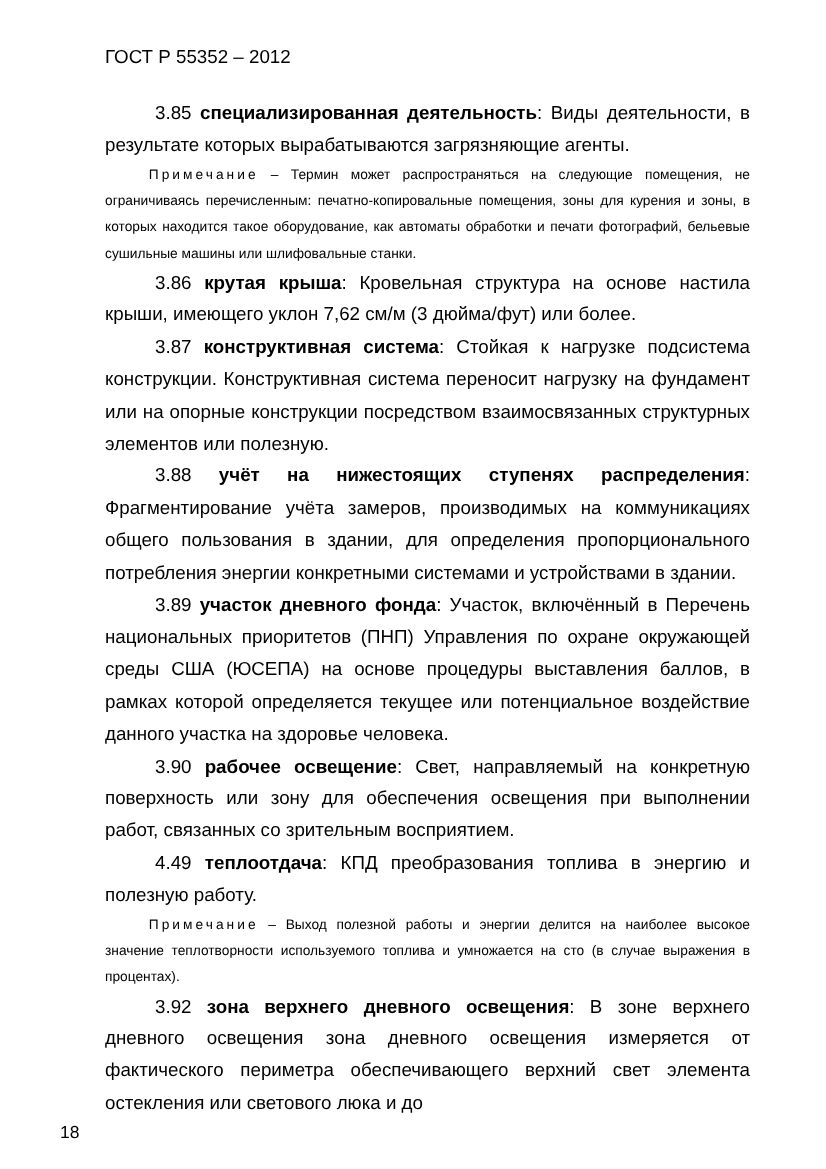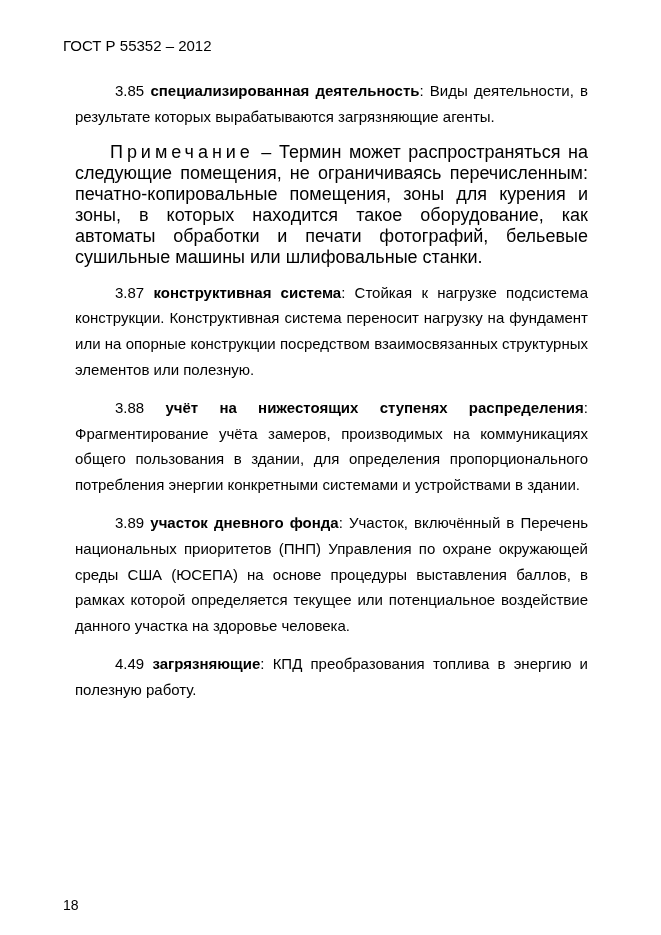--- a/index.html
+++ b/index.html
@@ -8,80 +8,84 @@
     background: #ffffff;
   }
   .page {
     position: relative;
     width: 661px;
     height: 935px;
     background: #ffffff;
     color: #000000;
     font-family: "Liberation Sans", sans-serif;
     box-sizing: border-box;
-    padding: 36px 61px 0 63px;
+    padding: 36px 61px 0 84px;
     overflow: hidden;
   }
   .doc-header {
     font-size: 15px;
     line-height: 20px;
     margin-bottom: 22px;
     text-align: left;
   }
   .content p {
-    margin: 12px;
+    margin: 0;
     text-align: justify;
   }
   p.def {
     font-size: 15px;
     line-height: 25.8px;
     text-indent: 40px;
   }
   p.def .term {
     font-weight: bold;
   }
   p.note {
-    font-size: 18px;
+    font-size: 11px;
     line-height: 21px;
     text-indent: 35px;
   }
   p.note .note-label {
     letter-spacing: 0.22em;
   }
   .page-number {
     position: absolute;
-    left: 63px;
+    left: 48px;
     bottom: 22px;
     font-size: 14px;
     line-height: 16px;
     margin-top: 16px;
   }
 </style>
 </head>
 <body>
 
 <div class="page">
 
   <div class="doc-header">ГОСТ Р 55352 – 2012</div>
 
   <div class="content">
 
     <p class="def"><span>3.85</span> <span class="term">специализированная деятельность</span><span>: Виды деятельности, в результате которых вырабатываются загрязняющие агенты.</span></p>
 
     <p class="note"><span class="note-label">Примечание</span><span> – Термин может распространяться на следующие помещения, не ограничиваясь перечисленным: печатно-копировальные помещения, зоны для курения и зоны, в которых находится такое оборудование, как автоматы обработки и печати фотографий, бельевые сушильные машины или шлифовальные станки.</span></p>
 
+    <p class="def"><span>3.86</span> <span class="term">крутая крыша</span><span>: Кровельная структура на основе настила крыши, имеющего уклон 7,62 см/м (3 дюйма/фут) или более.</span></p>
 
     <p class="def"><span>3.87</span> <span class="term">конструктивная система</span><span>: Стойкая к нагрузке подсистема конструкции. Конструктивная система переносит нагрузку на фундамент или на опорные конструкции посредством взаимосвязанных структурных элементов или полезную.</span></p>
 
     <p class="def"><span>3.88</span> <span class="term">учёт на нижестоящих ступенях распределения</span><span>: Фрагментирование учёта замеров, производимых на коммуникациях общего пользования в здании, для определения пропорционального потребления энергии конкретными системами и устройствами в здании.</span></p>
 
     <p class="def"><span>3.89</span> <span class="term">участок дневного фонда</span><span>: Участок, включённый в Перечень национальных приоритетов (ПНП) Управления по охране окружающей среды США (ЮСЕПА) на основе процедуры выставления баллов, в рамках которой определяется текущее или потенциальное воздействие данного участка на здоровье человека.</span></p>
 
+    <p class="def"><span>3.90</span> <span class="term">рабочее освещение</span><span>: Свет, направляемый на конкретную поверхность или зону для обеспечения освещения при выполнении работ, связанных со зрительным восприятием.</span></p>
 
-    <p class="def"><span>4.49</span> <span class="term">загрязняющие</span><span>: КПД преобразования топлива в энергию и полезную работу.</span></p>
+    <p class="def"><span>4.49</span> <span class="term">теплоотдача</span><span>: КПД преобразования топлива в энергию и полезную работу.</span></p>
 
+    <p class="note"><span class="note-label">Примечание</span><span> – Выход полезной работы и энергии делится на наиболее высокое значение теплотворности используемого топлива и умножается на сто (в случае выражения в процентах).</span></p>
 
+    <p class="def"><span>3.92</span> <span class="term">зона верхнего дневного освещения</span><span>: В зоне верхнего дневного освещения зона дневного освещения измеряется от фактического периметра обеспечивающего верхний свет элемента остекления или светового люка и до</span></p>
 
   </div>
 
   <div class="page-number">18</div>
 
 </div>
 
 </body></html>

